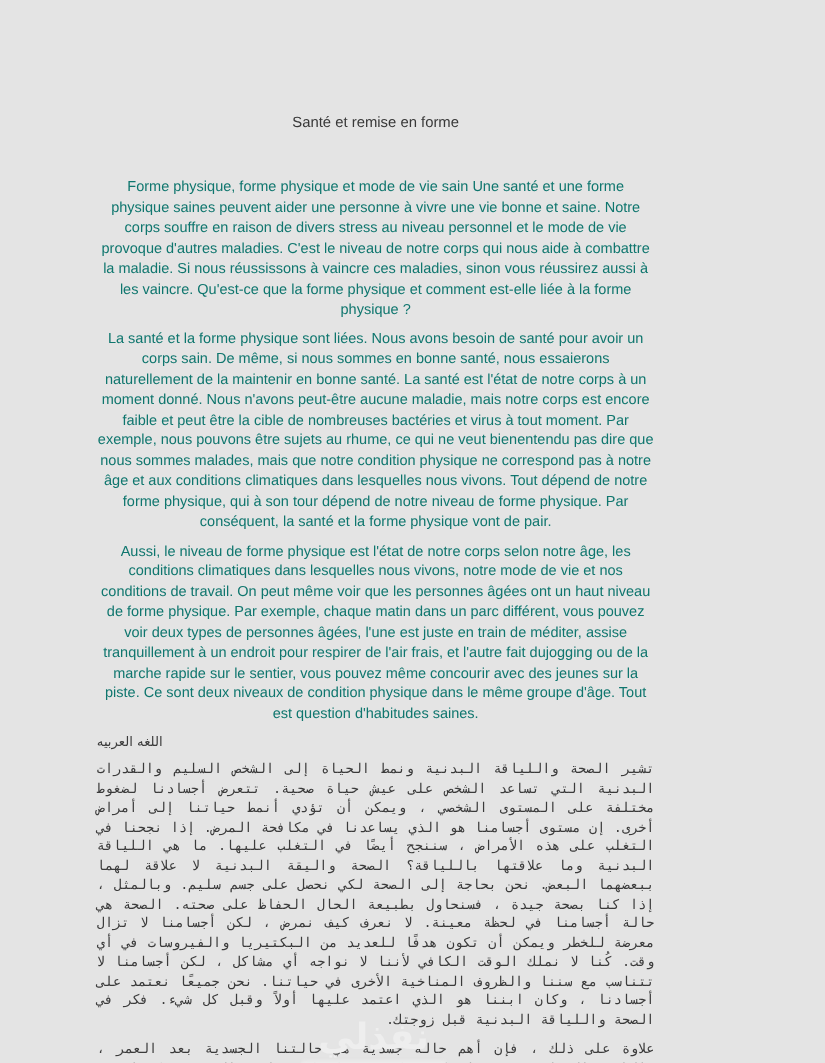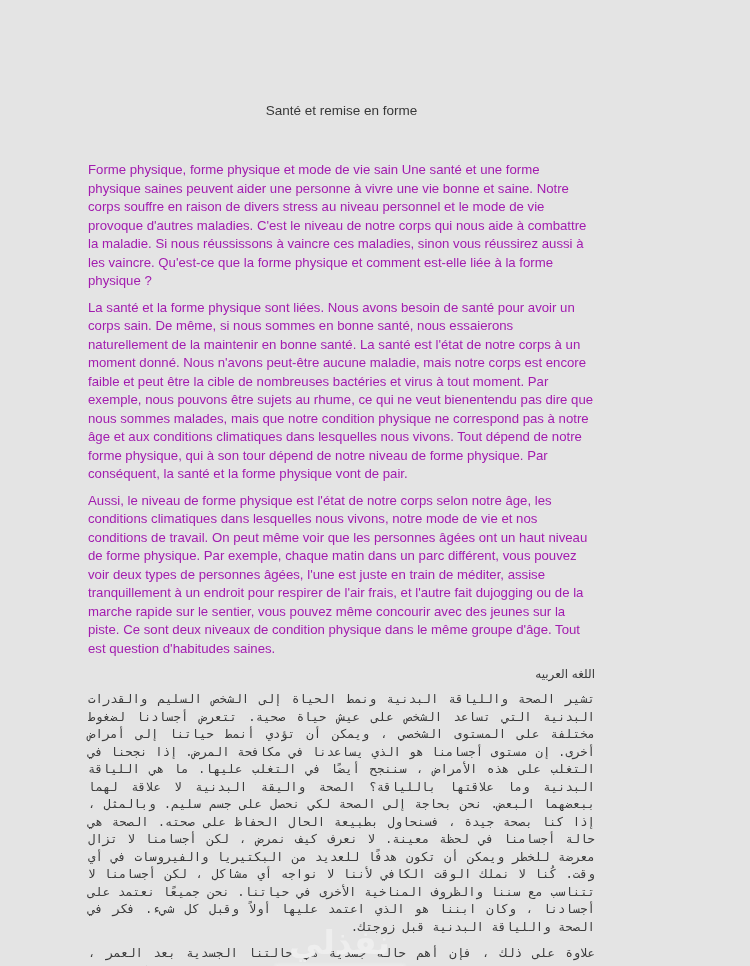--- a/index.html
+++ b/index.html
@@ -24,28 +24,28 @@
     font-size: 13.5px;
     font-weight: normal;
     text-align: center;
     margin: 0 0 41px 0;
     line-height: 19px;
     color: #383838;
   }
   .french-section p {
     font-size: 13.2px;
     line-height: 18.5px;
-    text-align: left;
+    text-align: center;
     margin: 0 0 8px 0;
-    color: #a21caf;
+    color: #0f766e;
   }
   .arabic-heading {
     font-size: 12px;
     font-weight: normal;
-    text-align: right;
+    text-align: left;
     margin: 6px 0 10px 0;
     line-height: 16px;
     color: #3b3b3b;
     font-family: "DejaVu Sans", sans-serif;
   }
   .arabic-section p {
     direction: rtl;
     font-size: 12.3px;
     line-height: 17.5px;
     text-align: justify;

